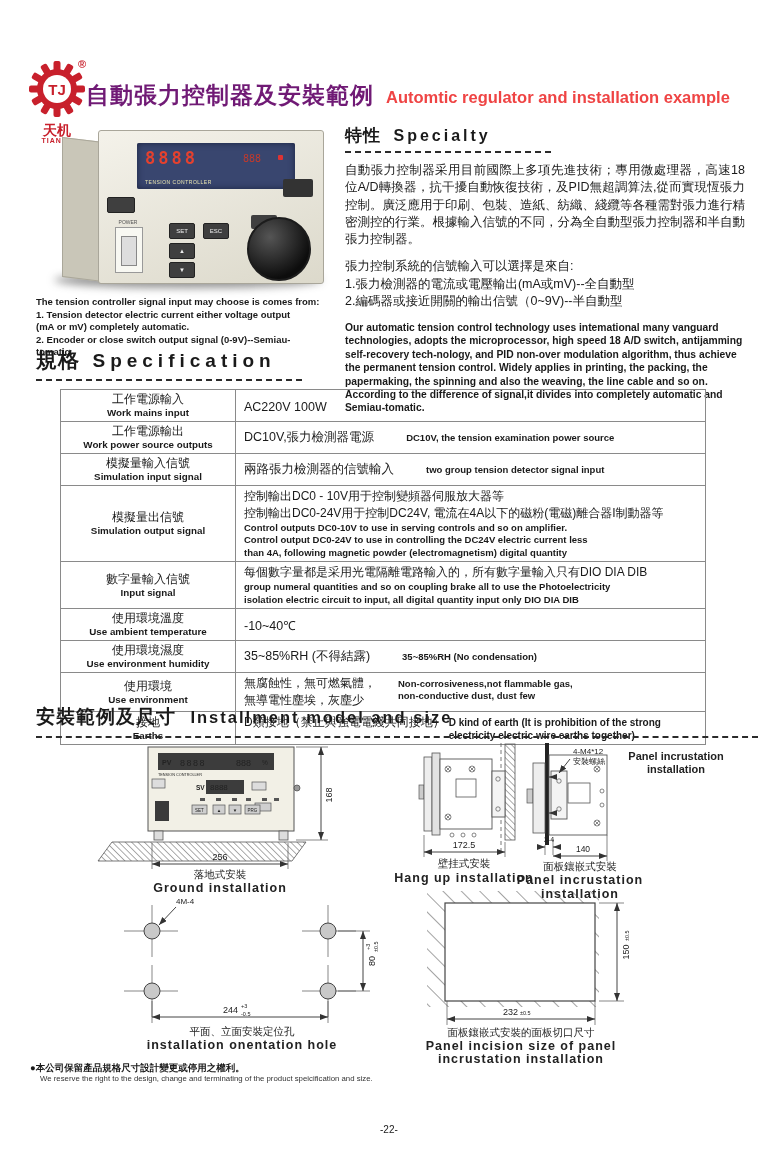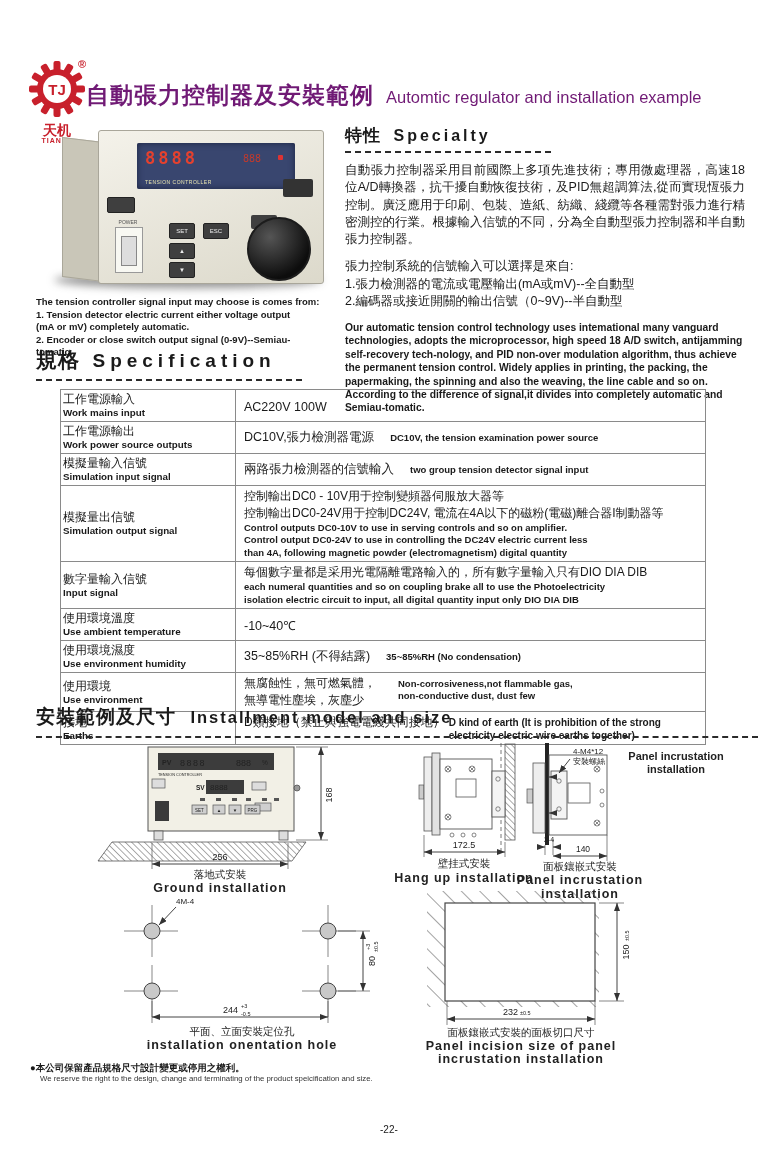--- a/index.html
+++ b/index.html
@@ -7,21 +7,21 @@
         font-family:"Liberation Sans",sans-serif;color:#1a1a1a;}
   .abs{position:absolute;}
   .pre{white-space:pre-line;}
   
   #logo{left:22px;top:60px;width:70px;text-align:center;}
   #logo .reg{position:absolute;left:56px;top:-2px;color:#c8202c;font-size:11px;font-weight:bold;}
   #logo .cn{color:#c8202c;font-size:14px;font-weight:bold;line-height:1;margin-top:1px;}
   #logo .en{color:#c8202c;font-size:7px;font-weight:bold;letter-spacing:1px;line-height:1.2;}
   #titlebar{left:86px;top:80px;display:flex;align-items:baseline;gap:12px;white-space:nowrap;}
   #title-cn{color:#701a75;font-size:23px;font-weight:bold;letter-spacing:1px;}
-  #title-en{color:#701a75;font-size:16.5px;font-weight:400;}
+  #title-en{color:#ef4444;font-size:16.5px;font-weight:700;}
   
   #photo{left:42px;top:124px;width:292px;height:170px;}
   #photo div{position:absolute;}
   .p-shadow{left:12px;top:148px;width:268px;height:16px;background:rgba(40,40,40,.5);border-radius:50%;filter:blur(4px);}
   .p-side{left:20px;top:16px;width:48px;height:138px;background:#c9c6b8;border:1px solid #aaa79a;transform:skewY(7deg);}
   .p-front{left:56px;top:6px;width:224px;height:152px;background:linear-gradient(160deg,#f4f2ea,#dcd9cb);border:1px solid #a9a69a;border-radius:3px;}
   .p-display{left:38px;top:12px;width:158px;height:46px;background:#39466f;border-radius:2px;box-shadow:inset 0 0 6px #1c2440;}
   .p-digits{left:8px;top:5px;color:#e5412e;font-size:17px;font-family:"DejaVu Sans Mono",monospace;letter-spacing:3px;font-weight:bold;}
   .p-digits2{right:34px;top:10px;color:#c23a2c;font-size:10px;font-family:"DejaVu Sans Mono",monospace;}
   .p-dot{right:12px;top:12px;width:5px;height:5px;background:#d33;border-radius:1px;}
@@ -48,26 +48,26 @@
   #specialty{left:345px;top:124px;width:400px;}
   #specialty .sec-head{padding:0 60px 4px 0;}
   #specialty .hcn{font-size:17px;}
   #specialty .hen{font-size:16px;letter-spacing:3px;text-align:center;}
   #sp-p1{margin:9px 0 0 0;font-size:12.5px;line-height:1.38;text-align:justify;}
   #sp-p2{margin:10px 0 0 0;font-size:12.5px;line-height:1.38;}
   #sp-pen{margin:11px 0 16px 0;font-size:10.3px;font-weight:bold;line-height:1.3;}
   
   #spec-table{left:60px;top:389px;width:646px;border-collapse:collapse;table-layout:fixed;}
   #spec-table td{border:1px solid #8a8a8a;padding:2px 8px;vertical-align:middle;}
-  #spec-table td.lab{width:170px;padding:2px 2px;margin-left:12px;}
+  #spec-table td.lab{width:170px;text-align:center;padding:2px 2px;margin-left:12px;}
   .lab-cn{font-size:12px;line-height:1.25;}
   .lab-en{font-size:9.8px;font-weight:bold;line-height:1.2;}
   .val-cn{font-size:12.5px;}
   .val-en{font-size:9.5px;font-weight:bold;line-height:1.32;}
-  .val-inline{display:flex;align-items:baseline;gap:16px;flex-wrap:wrap;}
+  .val-inline{display:flex;align-items:baseline;gap:32px;flex-wrap:wrap;}
   
   #inst-head{left:36px;top:704px;width:722px;border-bottom:2.5px dashed #2b2b2b;padding-bottom:6px;white-space:nowrap;}
   #inst-head .hcn{font-size:19px;font-weight:bold;letter-spacing:1px;}
   #inst-head .hen{font-size:16.5px;font-weight:bold;letter-spacing:2px;margin-left:10px;}
   
   #drawings{left:0;top:743px;}
   #drawings text{font-family:"Liberation Sans",sans-serif;fill:#222;}
   .ln{stroke:#444;stroke-width:1;fill:none;}
   .thin{stroke:#555;stroke-width:.7;fill:none;}
   
@@ -230,21 +230,21 @@
 than 4A, following magnetic powder (electromagnetism) digital quantity</div>
           </td>
     </tr>
     <tr style="height:40px;">
       <td class="lab">
             <div class="lab-cn">數字量輸入信號</div>
             <div class="lab-en">Input signal</div>
           </td>
       <td>
             <div class="val-cn" style="font-size:12px;">每個數字量都是采用光電隔離電路輸入的，所有數字量輸入只有DIO DIA DIB</div>
-            <div class="val-en pre">each numeral quantities and so on coupling brake all to use the Photoelectricity
+            <div class="val-en pre">group numeral quantities and so on coupling brake all to use the Photoelectricity
 isolation electric circuit to input, all digital quantity input only DIO DIA DIB</div>
           </td>
     </tr>
     <tr style="height:24px;">
       <td class="lab">
             <div class="lab-cn">使用環境溫度</div>
             <div class="lab-en">Use ambient temperature</div>
           </td>
       <td><span class="val-cn">-10~40℃</span></td>
     </tr>

